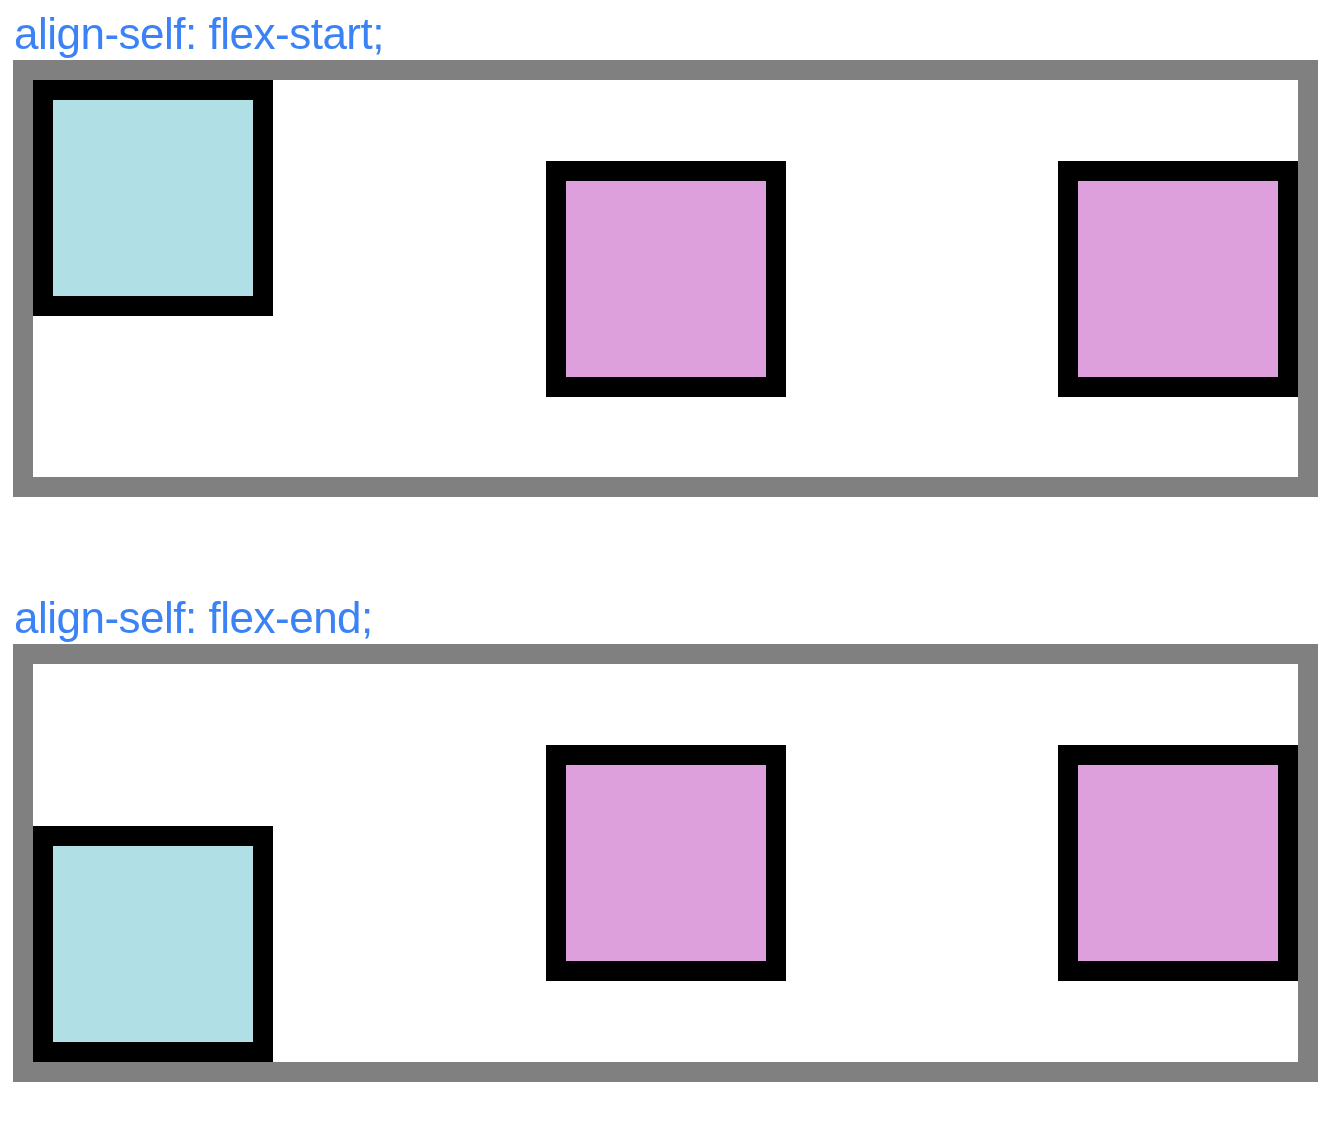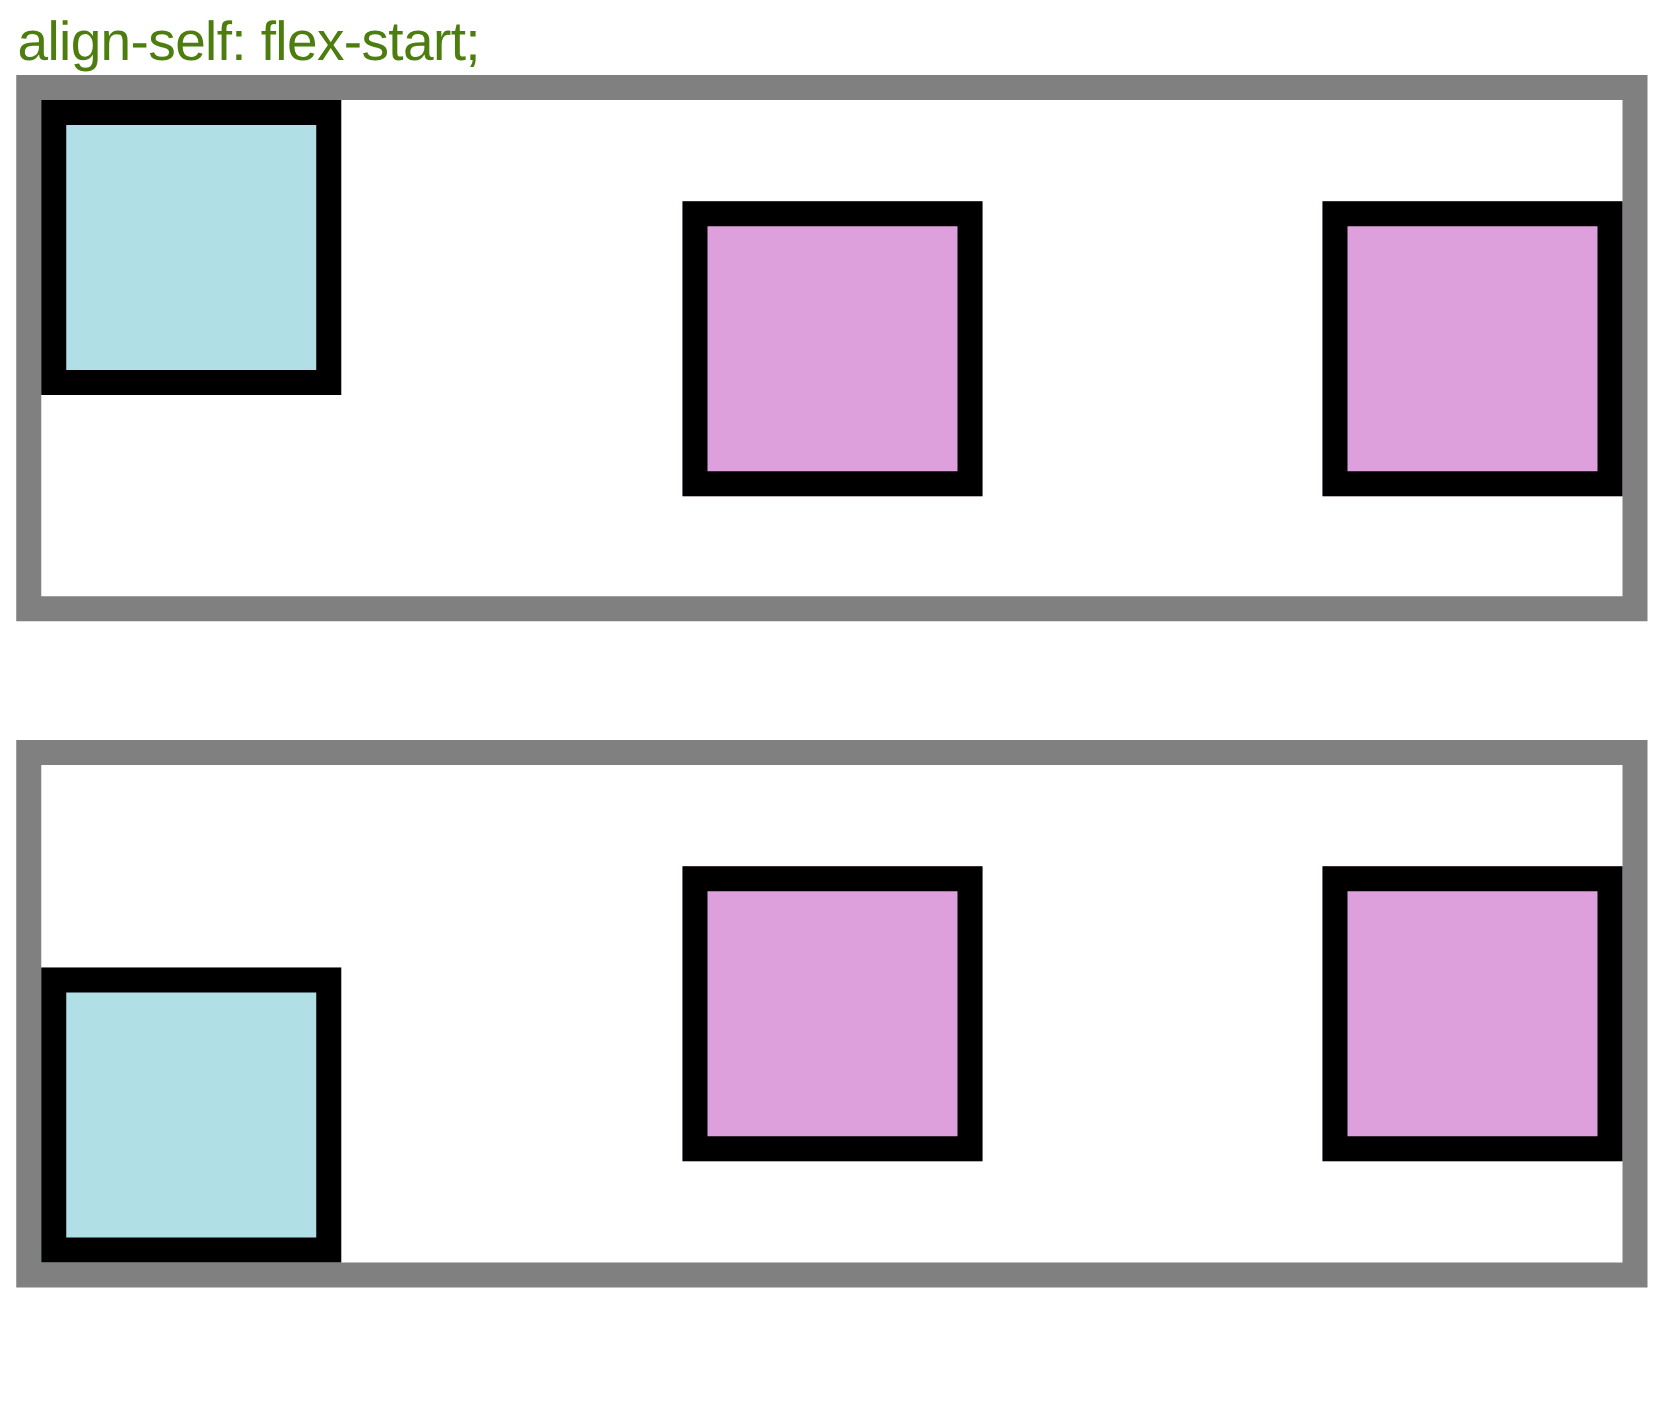--- a/index.html
+++ b/index.html
@@ -24,21 +24,21 @@
   .demo-section {
     position: absolute;
     left: 0;
     width: 1331px;
     box-sizing: border-box;
   }
 
   .section-label {
     font-size: 44px;
     line-height: 52px;
-    color: #4d7c0f;
+    color: #3b82f6;
     font-family: "Liberation Sans", sans-serif;
     font-weight: 400;
     letter-spacing: -0.5px;
     padding-left: 14px;
     white-space: nowrap;
     -webkit-font-smoothing: antialiased;
   }
 
   .flex-container {
     box-sizing: border-box;
@@ -87,20 +87,21 @@
 
       <div class="flex-item pink"></div>
 
       <div class="flex-item pink pink-last"></div>
 
     </div>
   </div>
 
   <div class="demo-section" style="top:592px;">
 
+    <div class="section-label">align-self: flex-end;</div>
 
     <div class="flex-container c2">
 
       <div class="flex-item cyan self-end"></div>
 
       <div class="flex-item pink"></div>
 
       <div class="flex-item pink pink-last"></div>
 
     </div>

